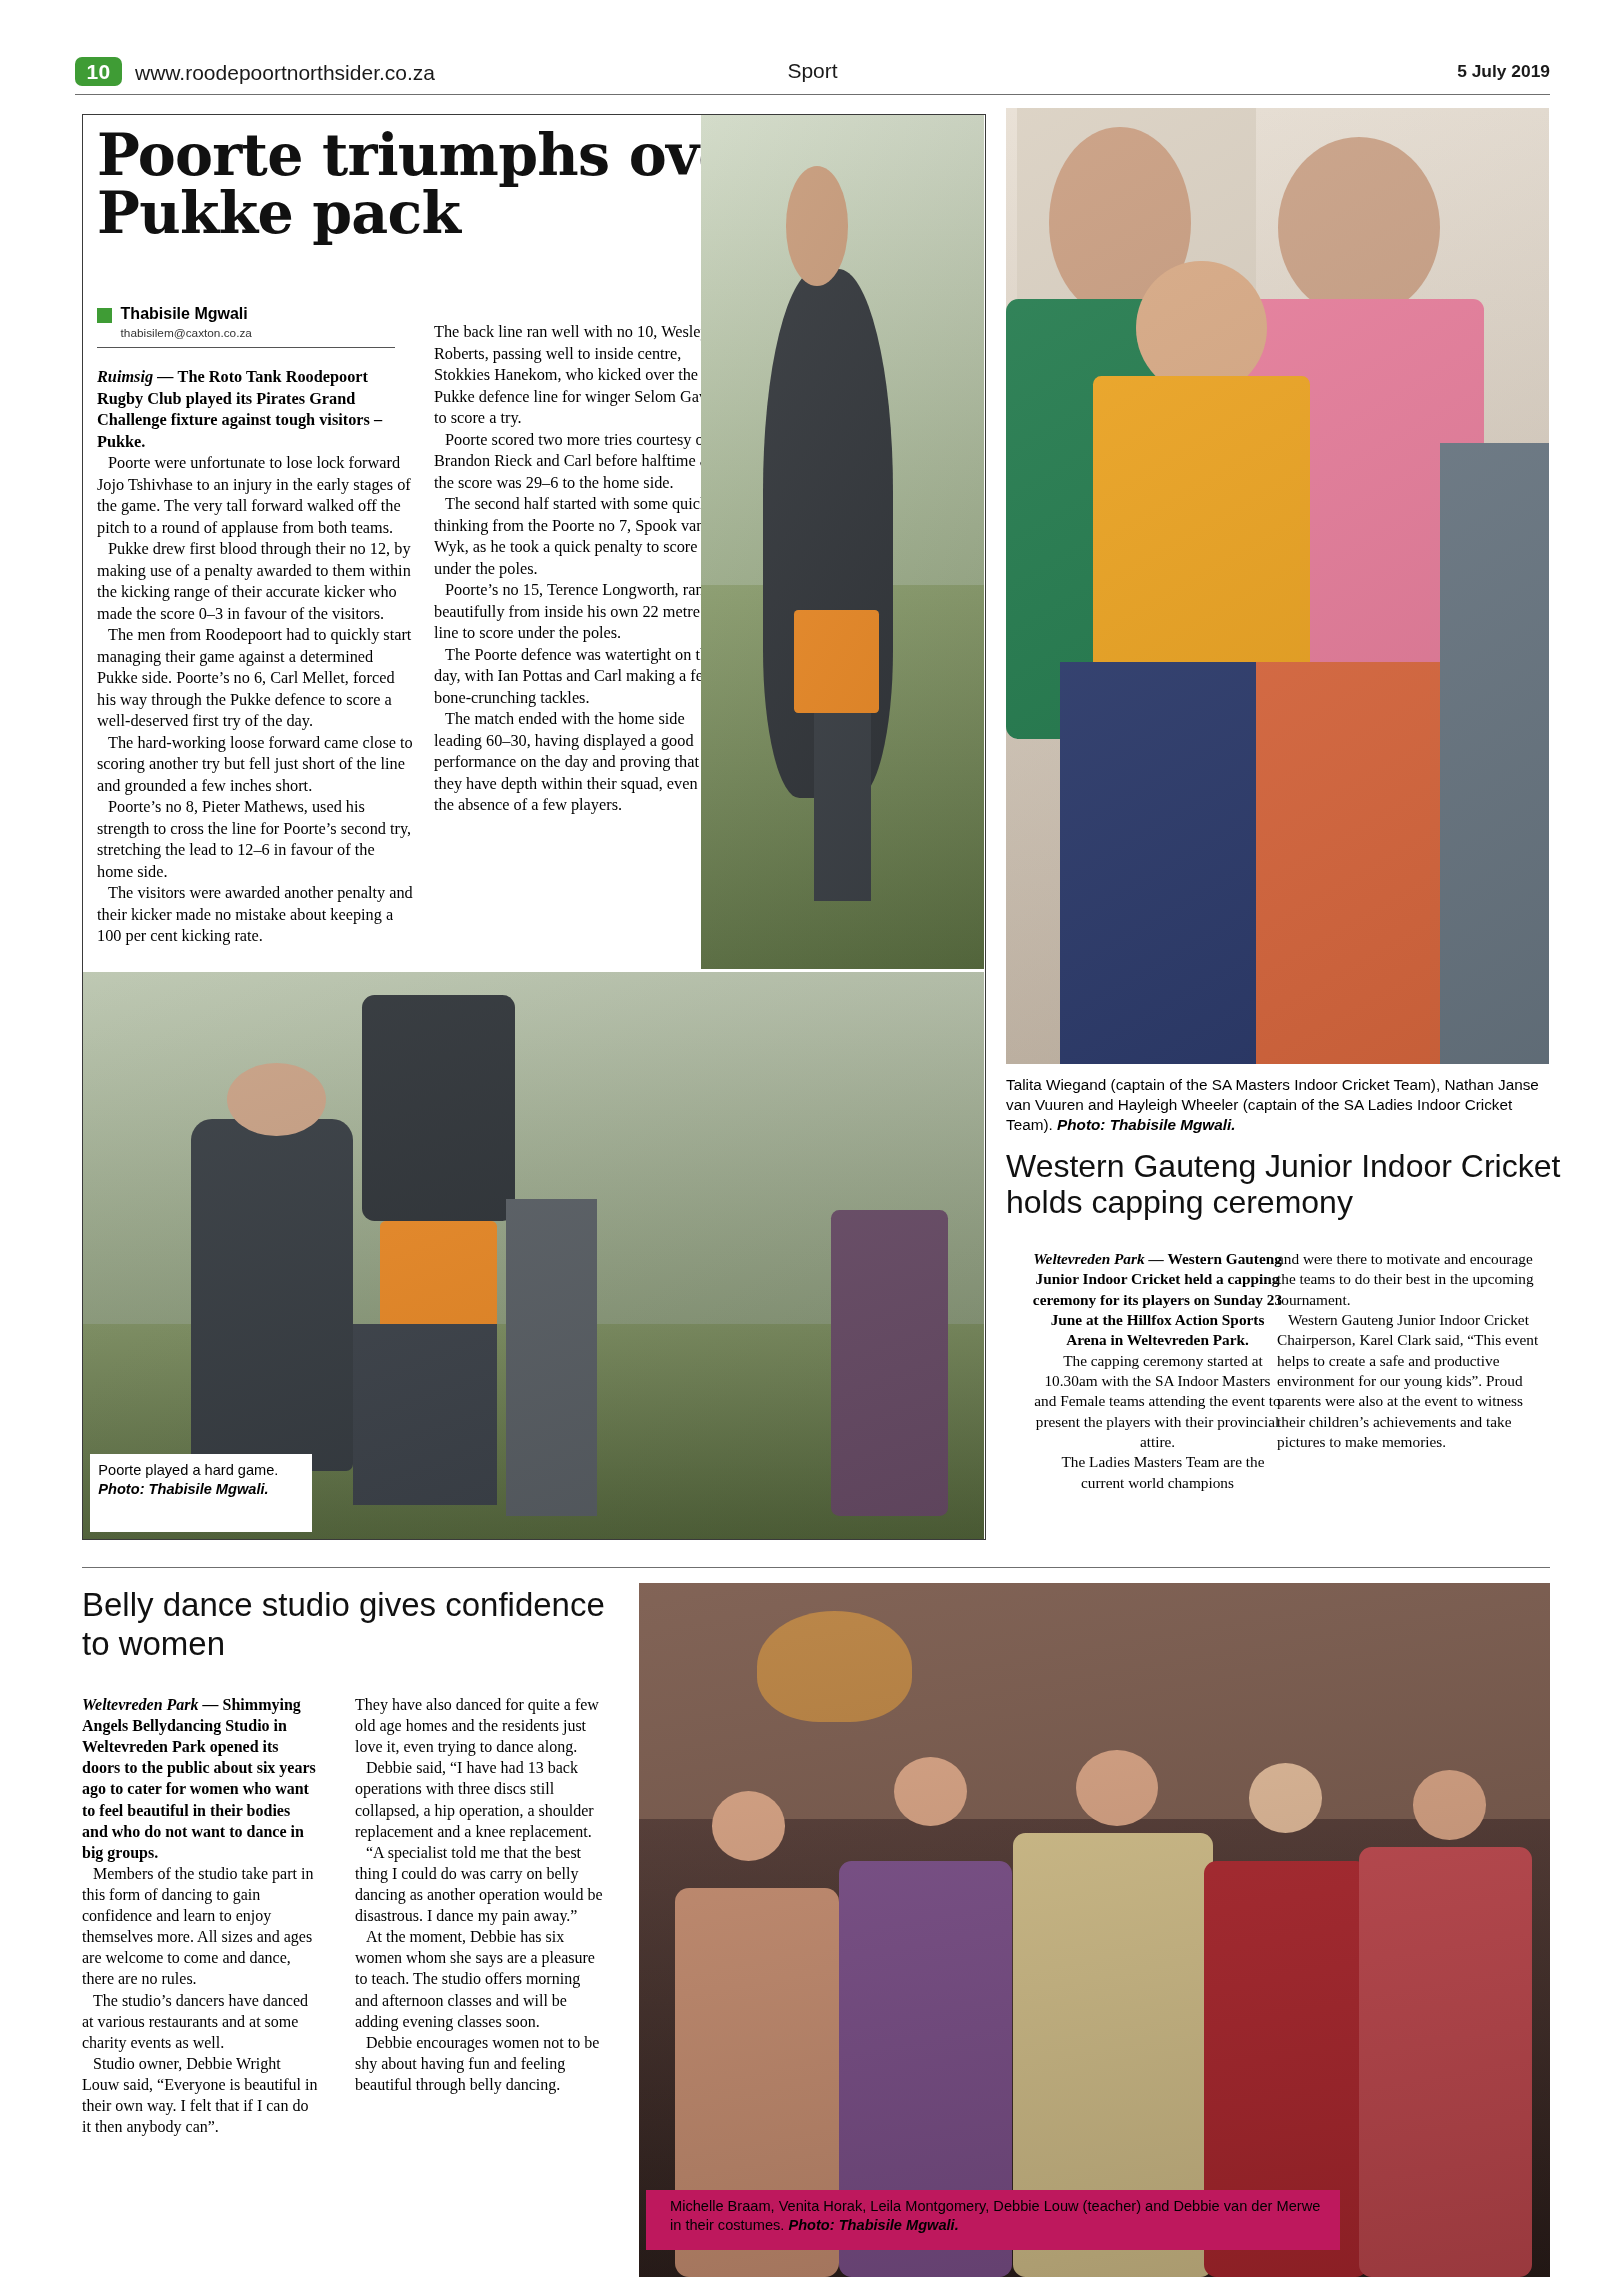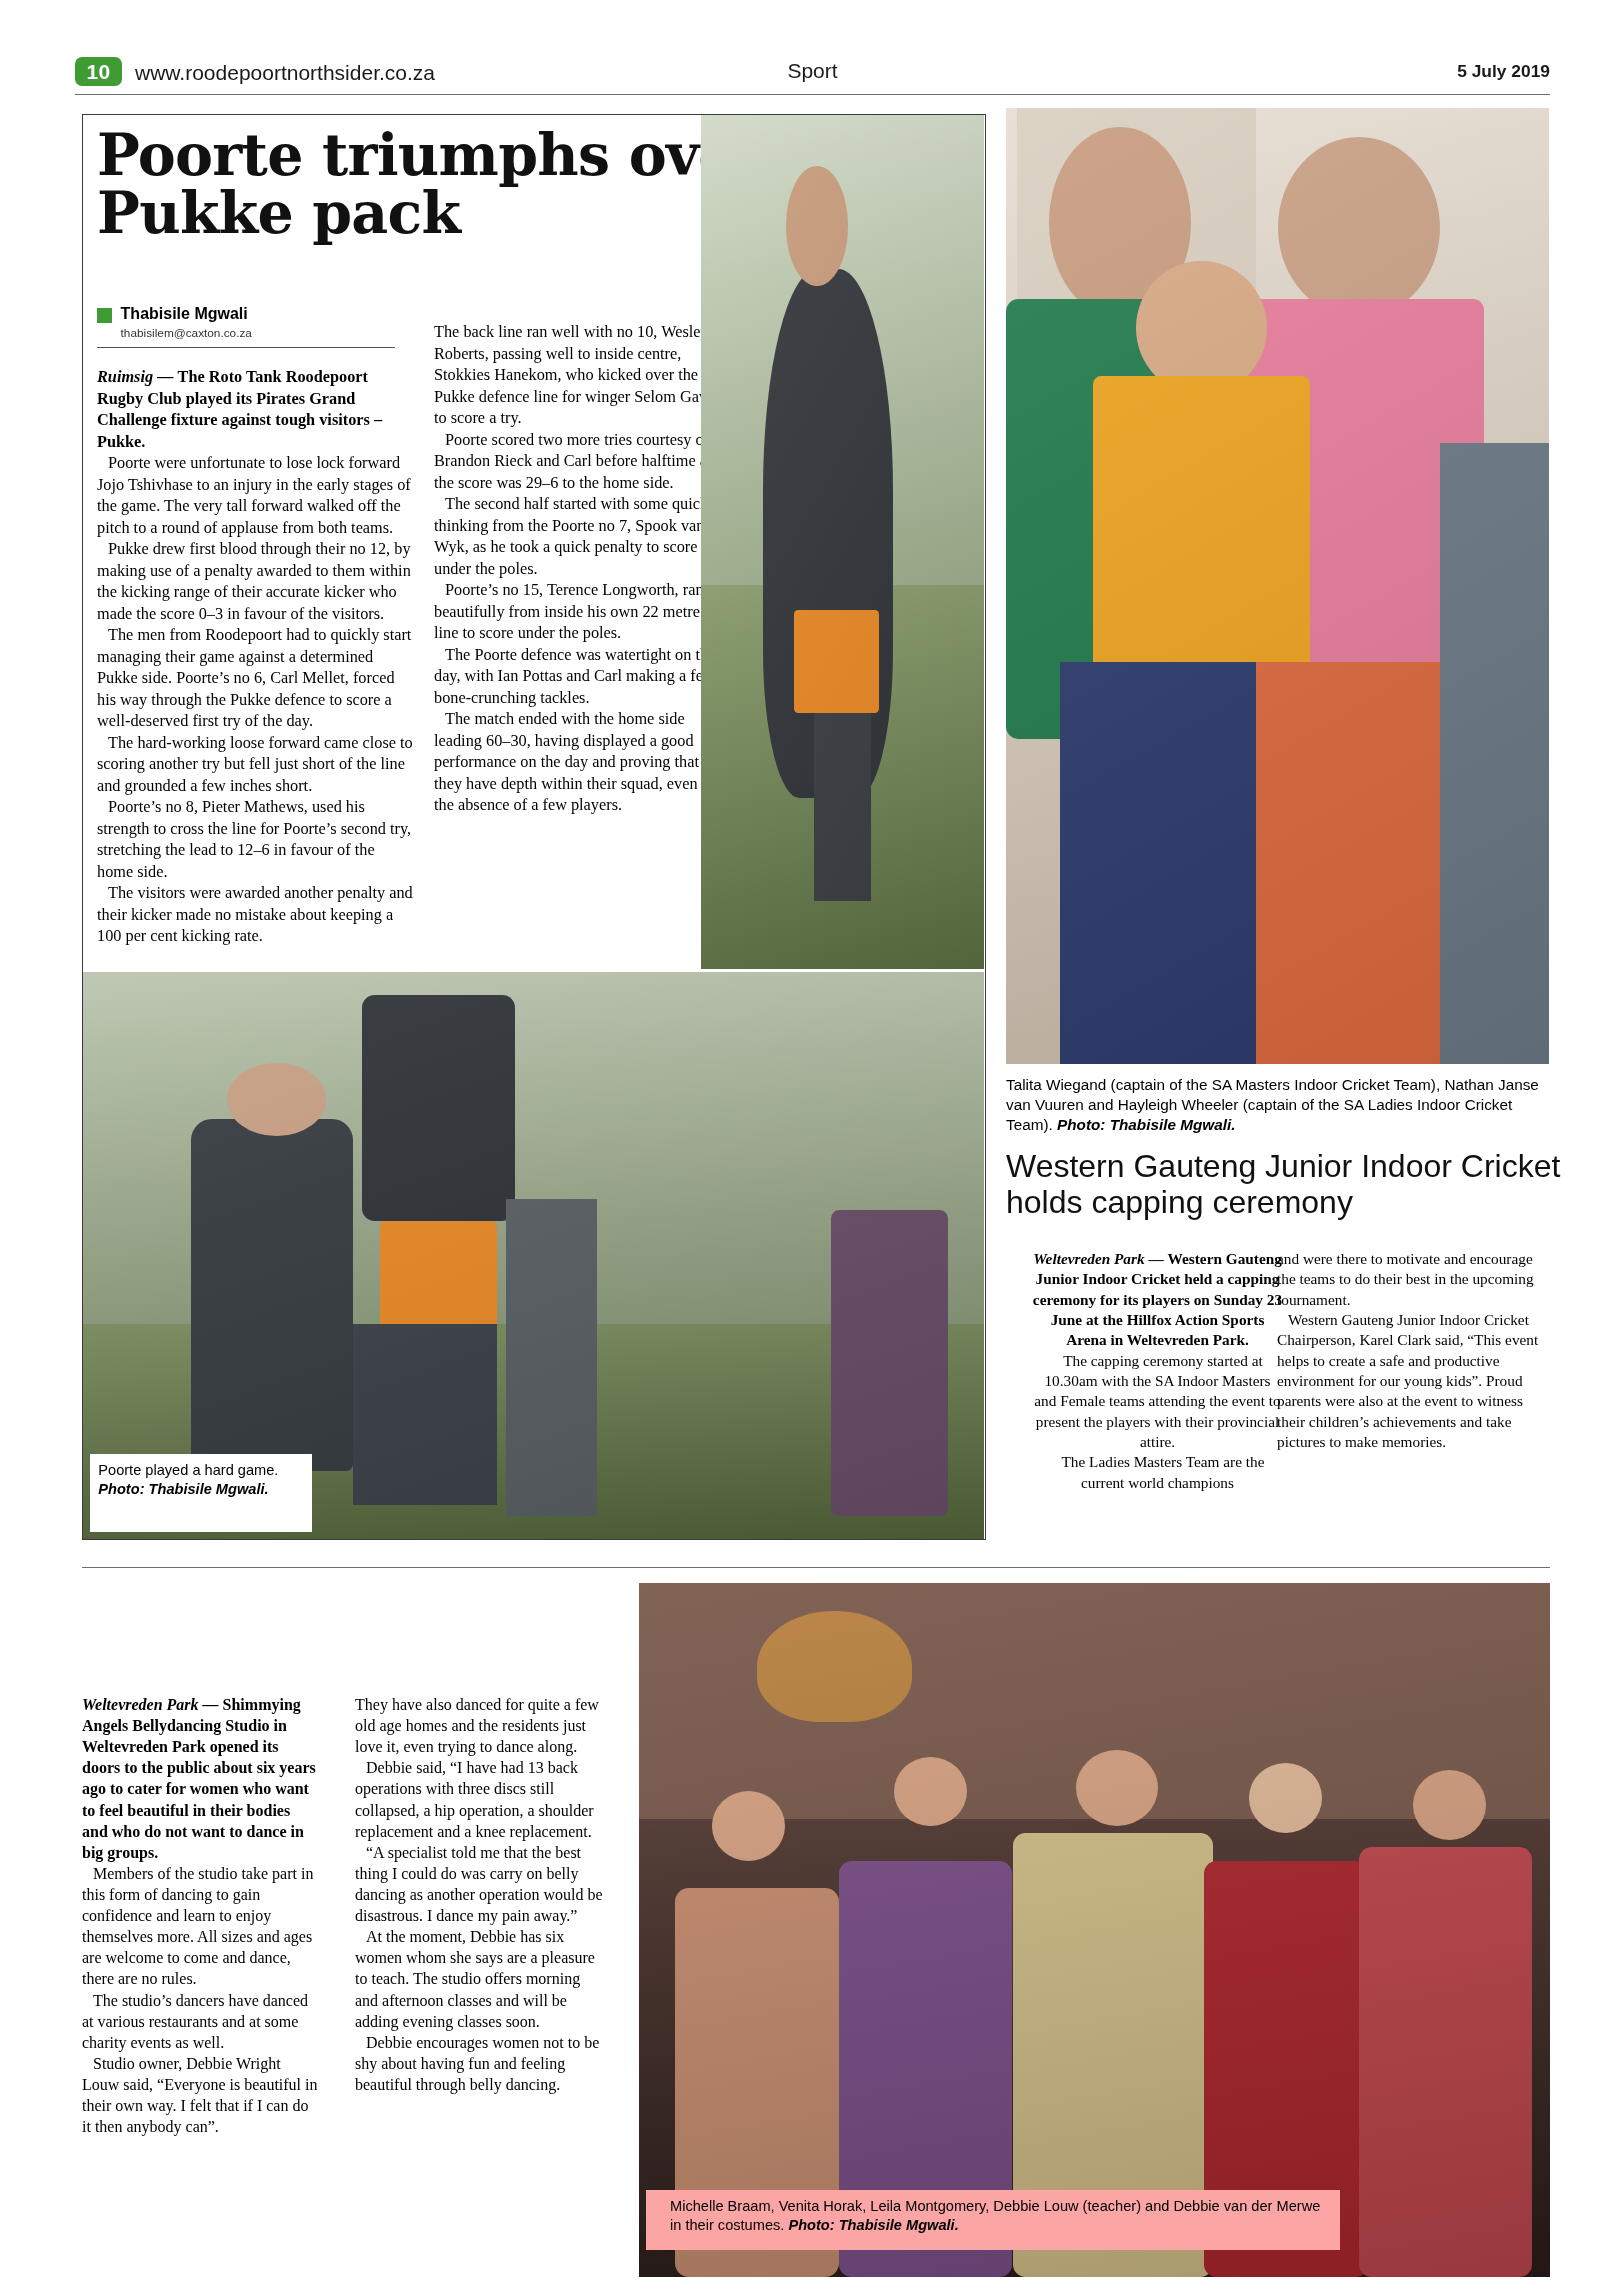--- a/index.html
+++ b/index.html
@@ -274,21 +274,21 @@
     left: 639px;
     top: 1583px;
     width: 911px;
     height: 694px;
   }
   #belly-caption {
     left: 646px;
     top: 2190px;
     width: 694px;
     height: 60px;
-    background: #fca5a5;
+    background: #be185d;
     padding-left: 24px;
   }
 </style>
 </head>
 <body>
 
 <div class="page">
 
   <div class="masthead">
     <div class="page-num-box">10</div>
@@ -388,20 +388,21 @@
       <p>The capping ceremony started at 10.30am with the SA Indoor Masters and Female teams attending the event to present the players with their provincial attire.</p>
       <p>The Ladies Masters Team are the current world champions</p>
     </div>
   <div class="col small" id="cricket-col-2">
       <p class="first">and were there to motivate and encourage the teams to do their best in the upcoming tournament.</p>
       <p>Western Gauteng Junior Indoor Cricket Chairperson, Karel Clark said, “This event helps to create a safe and productive environment for our young kids”. Proud parents were also at the event to witness their children’s achievements and take pictures to make memories.</p>
     </div>
 
   <div class="rule rule-mid"></div>
 
+  <div class="subhead" id="belly-head">Belly dance studio gives confidence to women</div>
   <div class="col" id="belly-col-1" style="font-size:16px;">
       <p class="lead"><i>Weltevreden Park — </i>Shimmying Angels Bellydancing Studio in Weltevreden Park opened its doors to the public about six years ago to cater for women who want to feel beautiful in their bodies and who do not want to dance in big groups.</p>
       <p>Members of the studio take part in this form of dancing to gain confidence and learn to enjoy themselves more. All sizes and ages are welcome to come and dance, there are no rules.</p>
       <p>The studio’s dancers have danced at various restaurants and at some charity events as well.</p>
       <p>Studio owner, Debbie Wright Louw said, “Everyone is beautiful in their own way. I felt that if I can do it then anybody can”.</p>
     </div>
   <div class="col" id="belly-col-2" style="font-size:16px;">
       <p class="first">They have also danced for quite a few old age homes and the residents just love it, even trying to dance along.</p>
       <p>Debbie said, “I have had 13 back operations with three discs still collapsed, a hip operation, a shoulder replacement and a knee replacement.</p>
       <p>“A specialist told me that the best thing I could do was carry on belly dancing as another operation would be disastrous. I dance my pain away.”</p>

